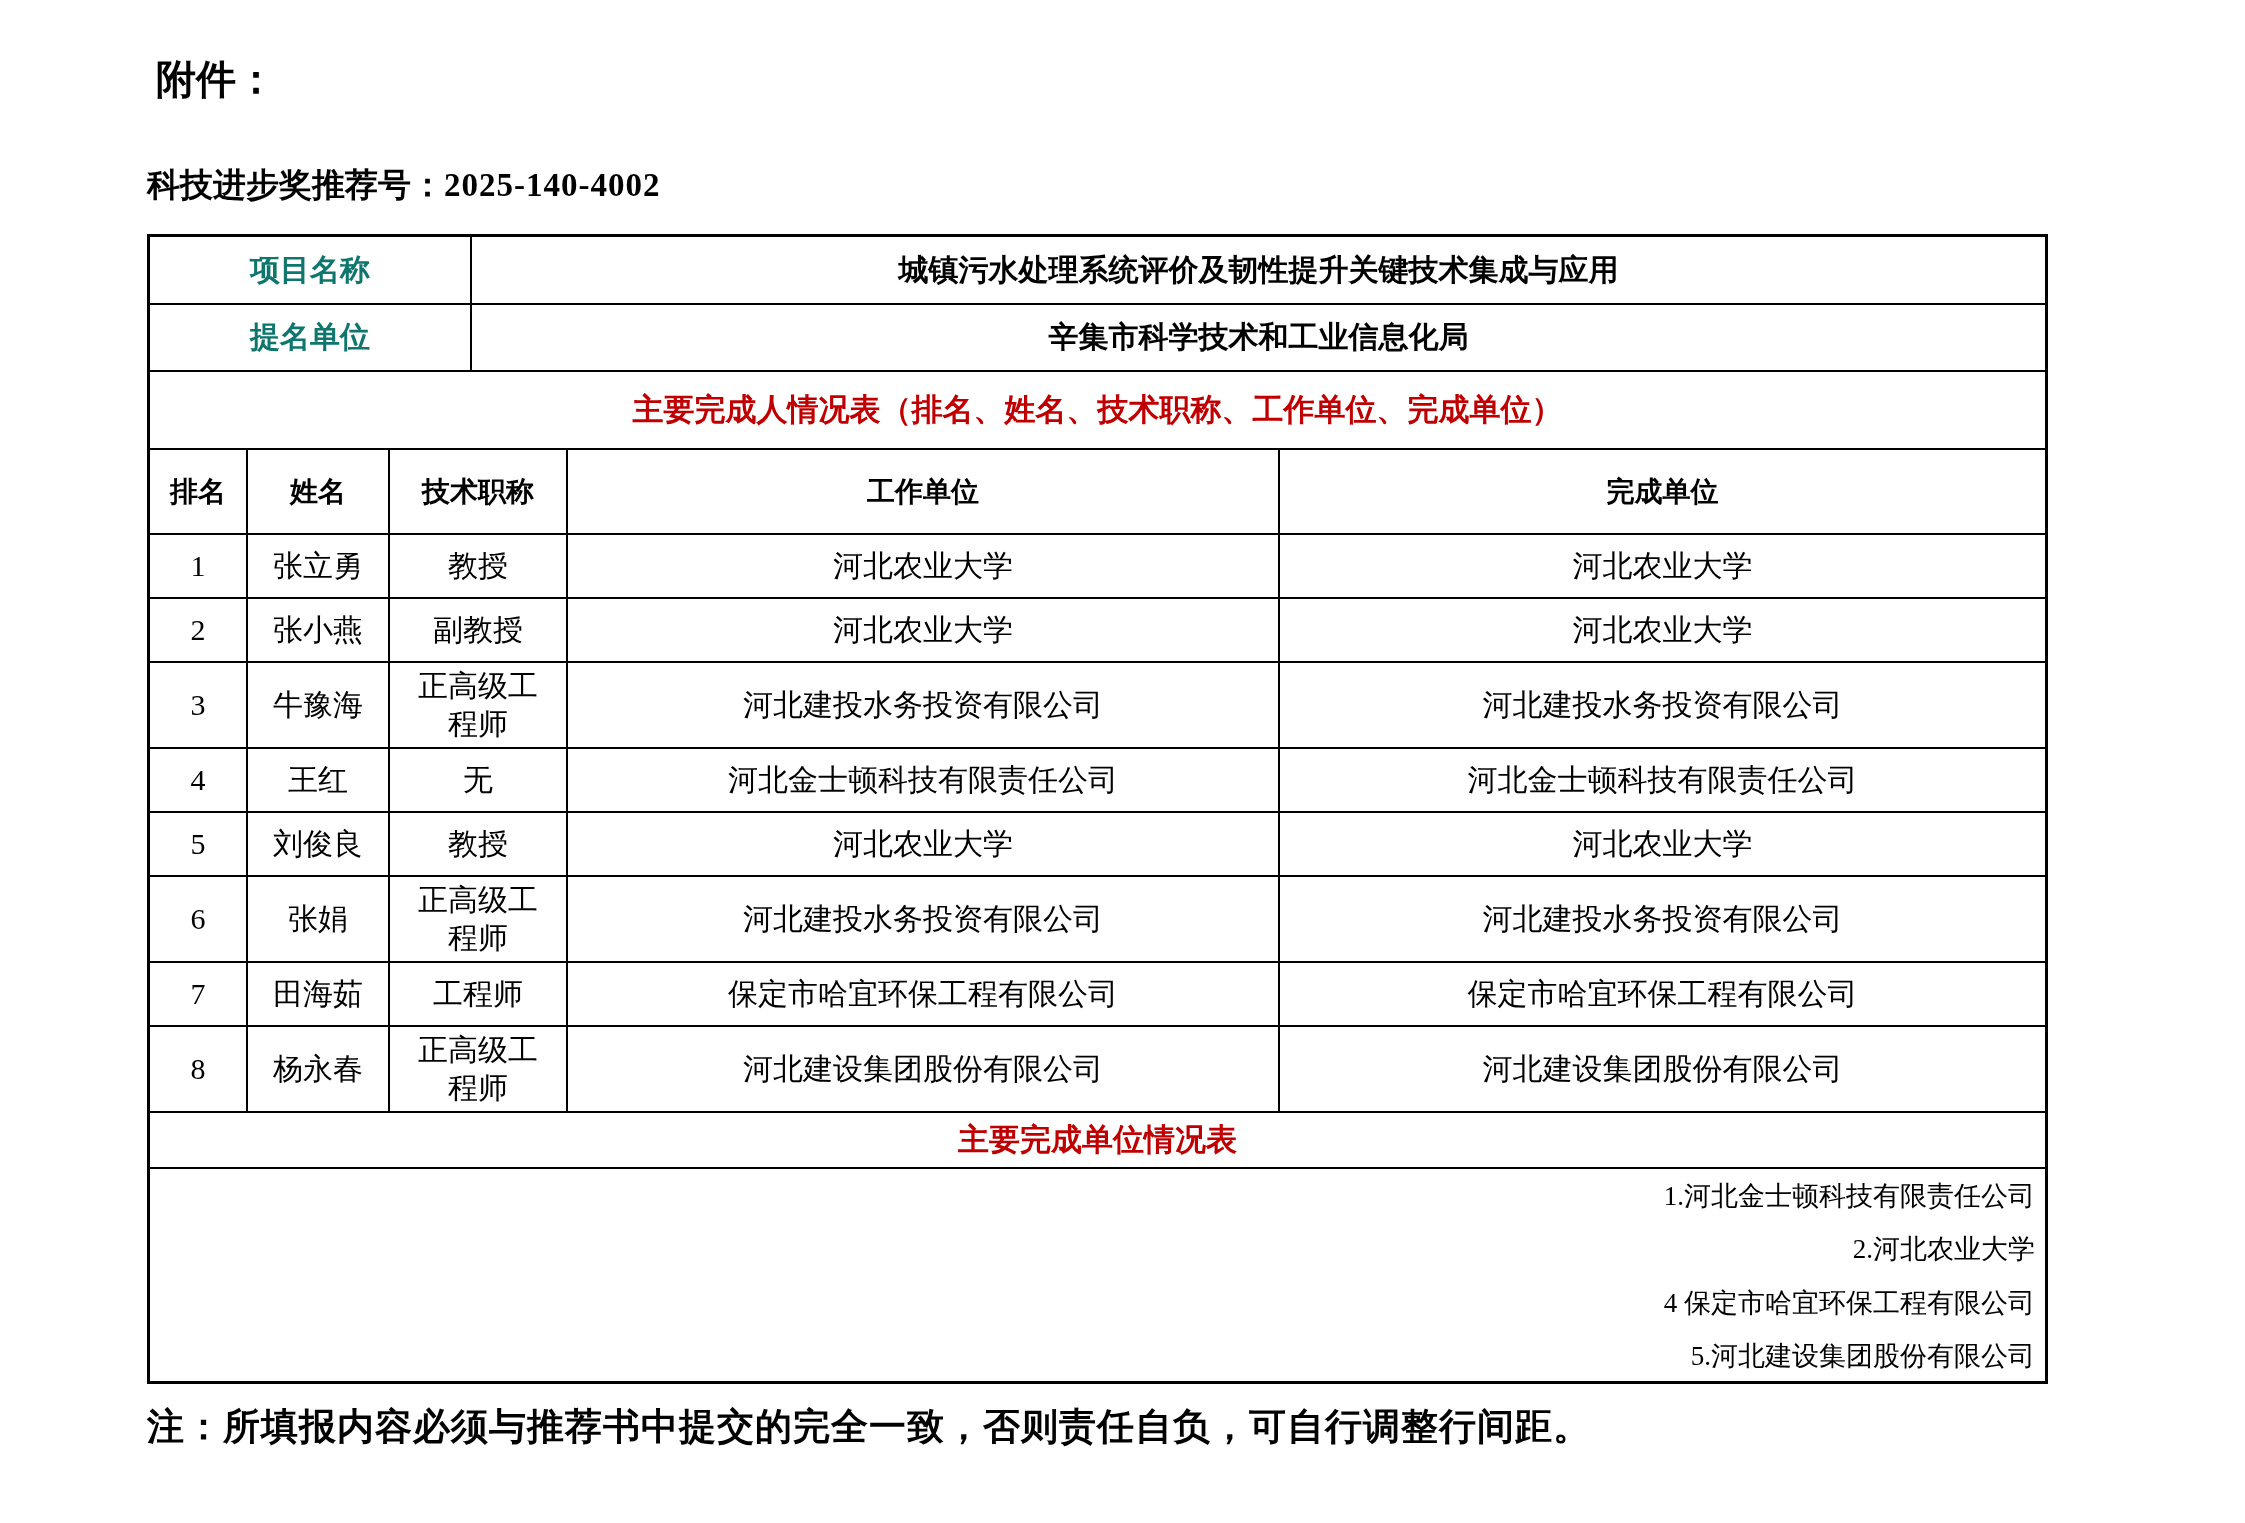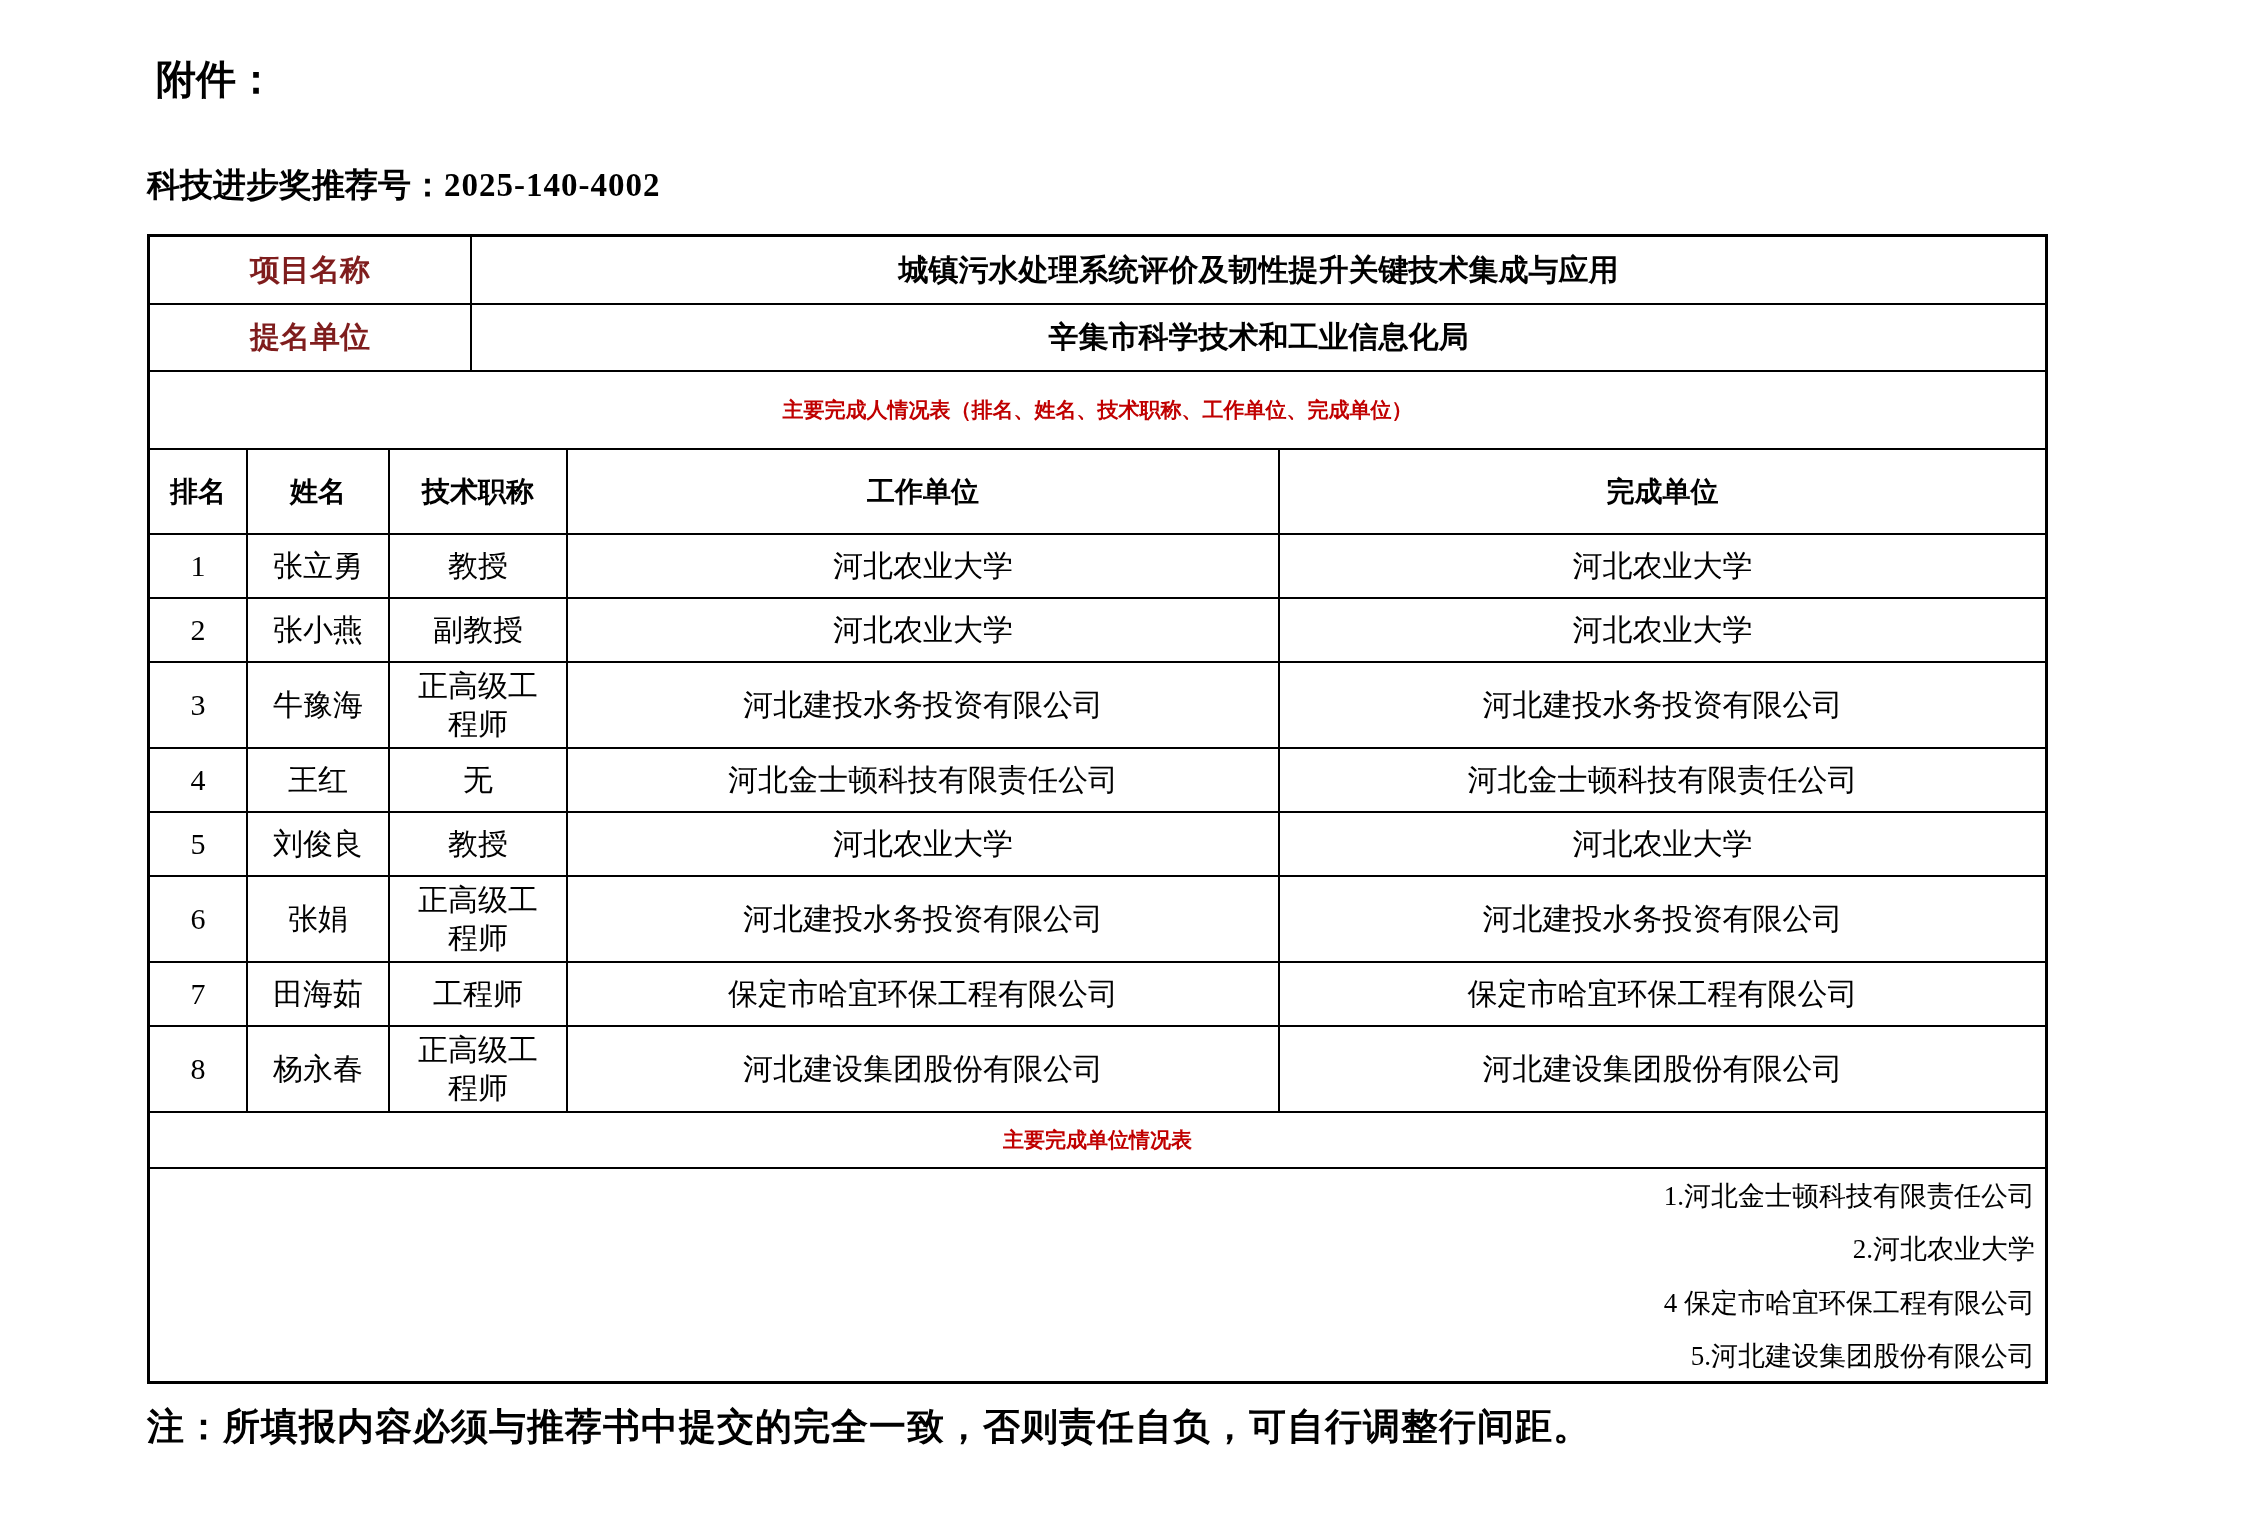--- a/index.html
+++ b/index.html
@@ -21,25 +21,25 @@
   .rec-line { font-size: 33px; font-weight: bold; margin-bottom: 26px; }
   .rec-line .num { font-family: "Liberation Serif", serif; letter-spacing: 1px; }
 
   .table-outer { width: 1901px; border: 3px solid #000; }
 
   table { border-collapse: collapse; width: 100%; table-layout: fixed; }
   td, th { vertical-align: middle; text-align: center; font-size: 30px; overflow: hidden; }
 
   
   .info-table td { border-bottom: 2px solid #000; height: 67px; }
-  .info-table .lbl { border-right: 2px solid #000; color: #7f1d1d; font-weight: bold; }
+  .info-table .lbl { border-right: 2px solid #000; color: #0f766e; font-weight: bold; }
   .info-table .val { font-weight: bold; }
 
   .section-title {
-    color: #c00000; font-weight: bold; font-size: 21px;
+    color: #c00000; font-weight: bold; font-size: 31px;
     display: flex; align-items: center; justify-content: center;
     border-bottom: 2px solid #000;
   }
   .completers-title { height: 78px; }
   .units-title { height: 56px; }
 
   .main-table td, .main-table th { border-bottom: 2px solid #000; border-right: 2px solid #000; }
   .main-table td:last-child, .main-table th:last-child { border-right: none; }
   .main-table th { height: 84px; font-size: 28px; font-weight: bold; text-align: center; }
   .main-table tr.single td { height: 64px; }

